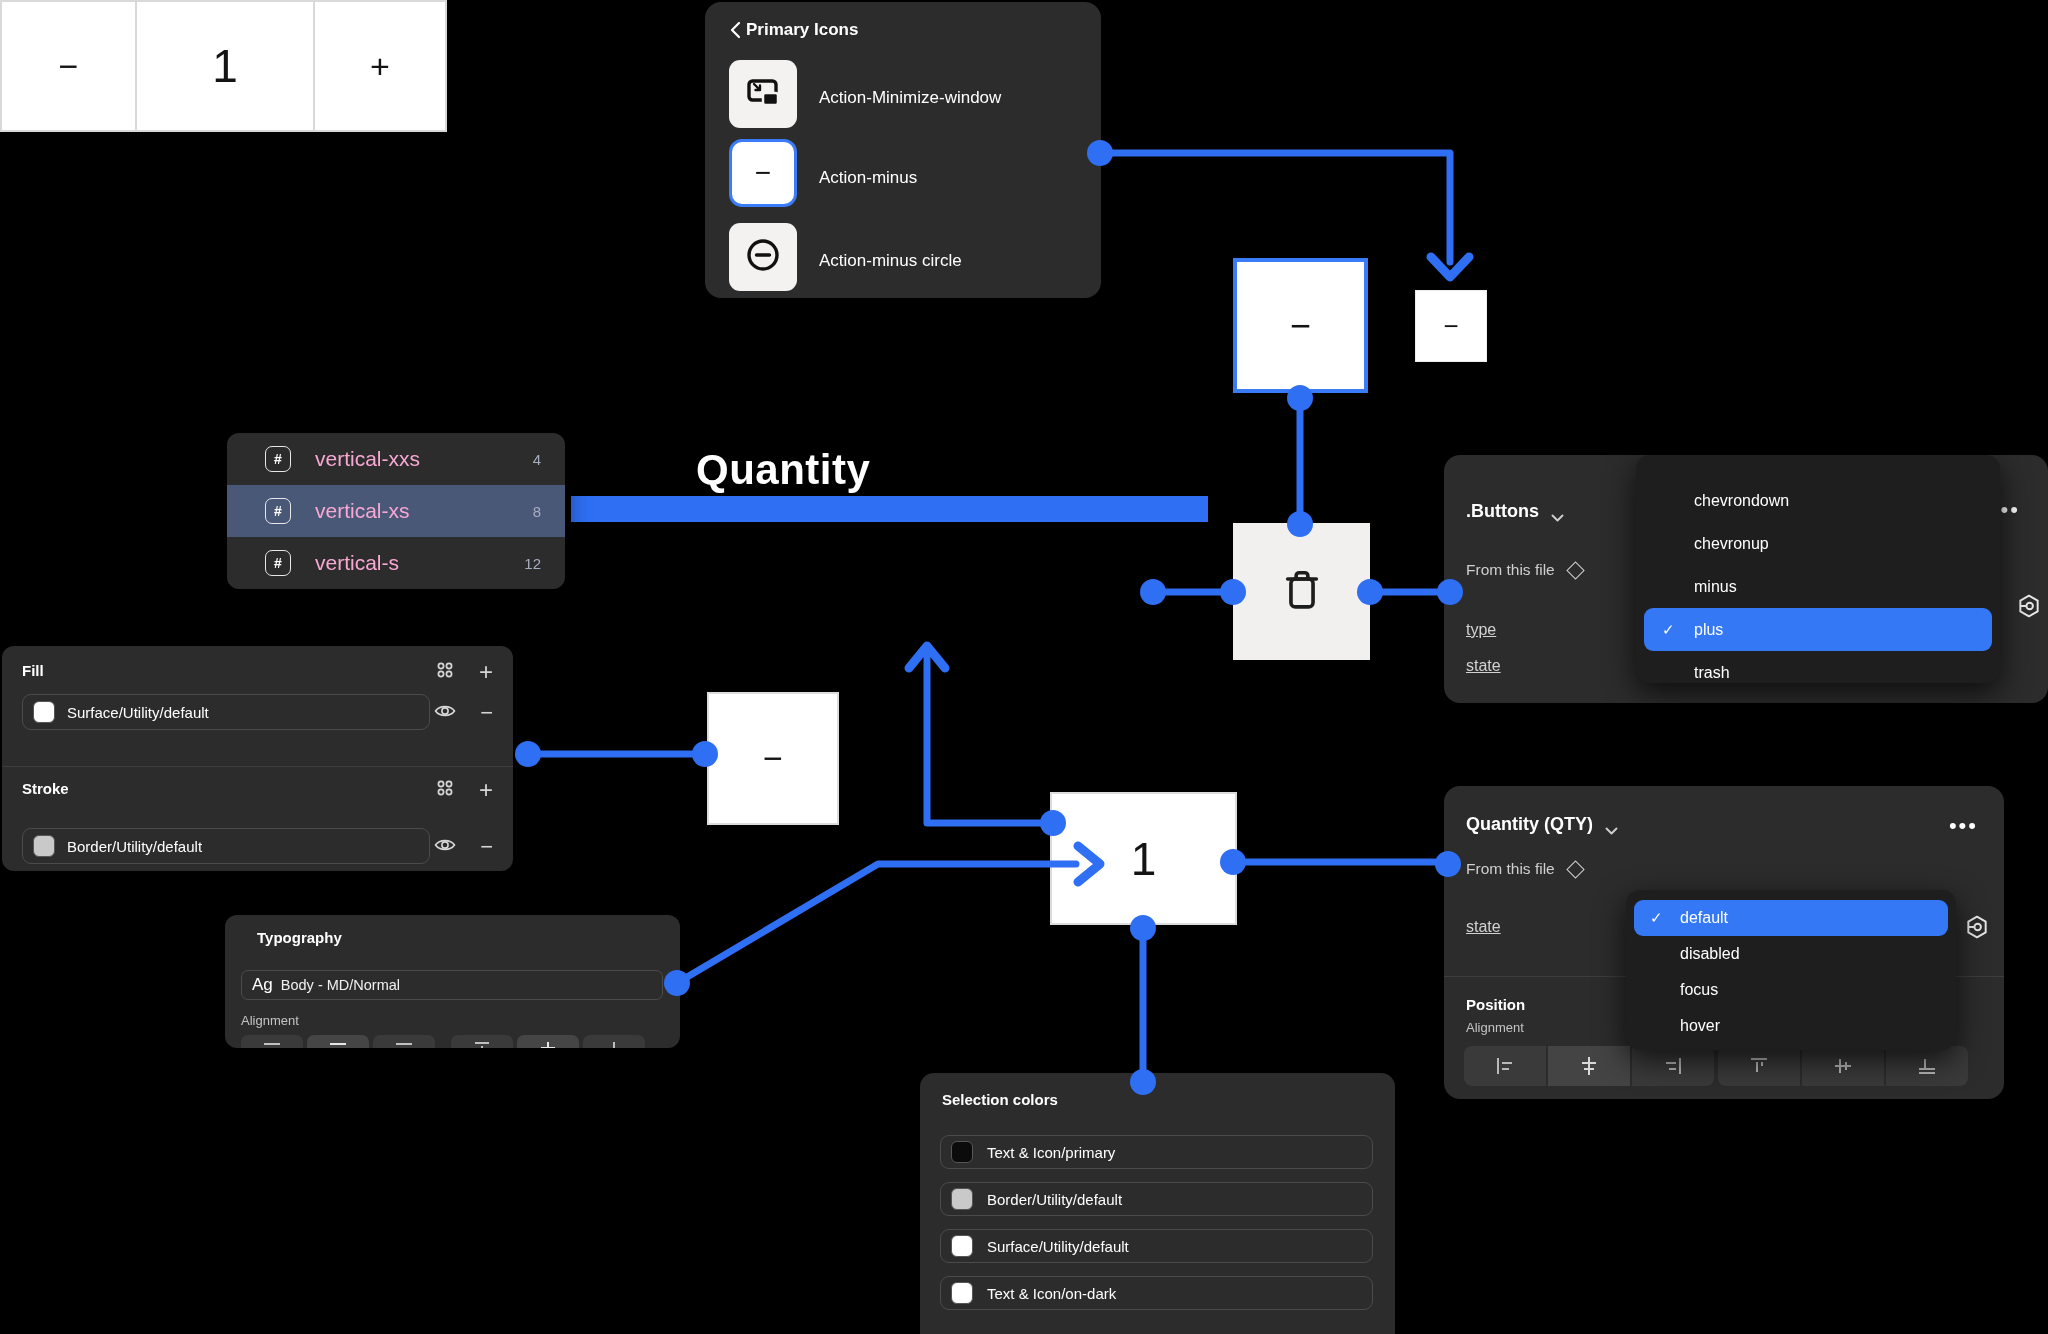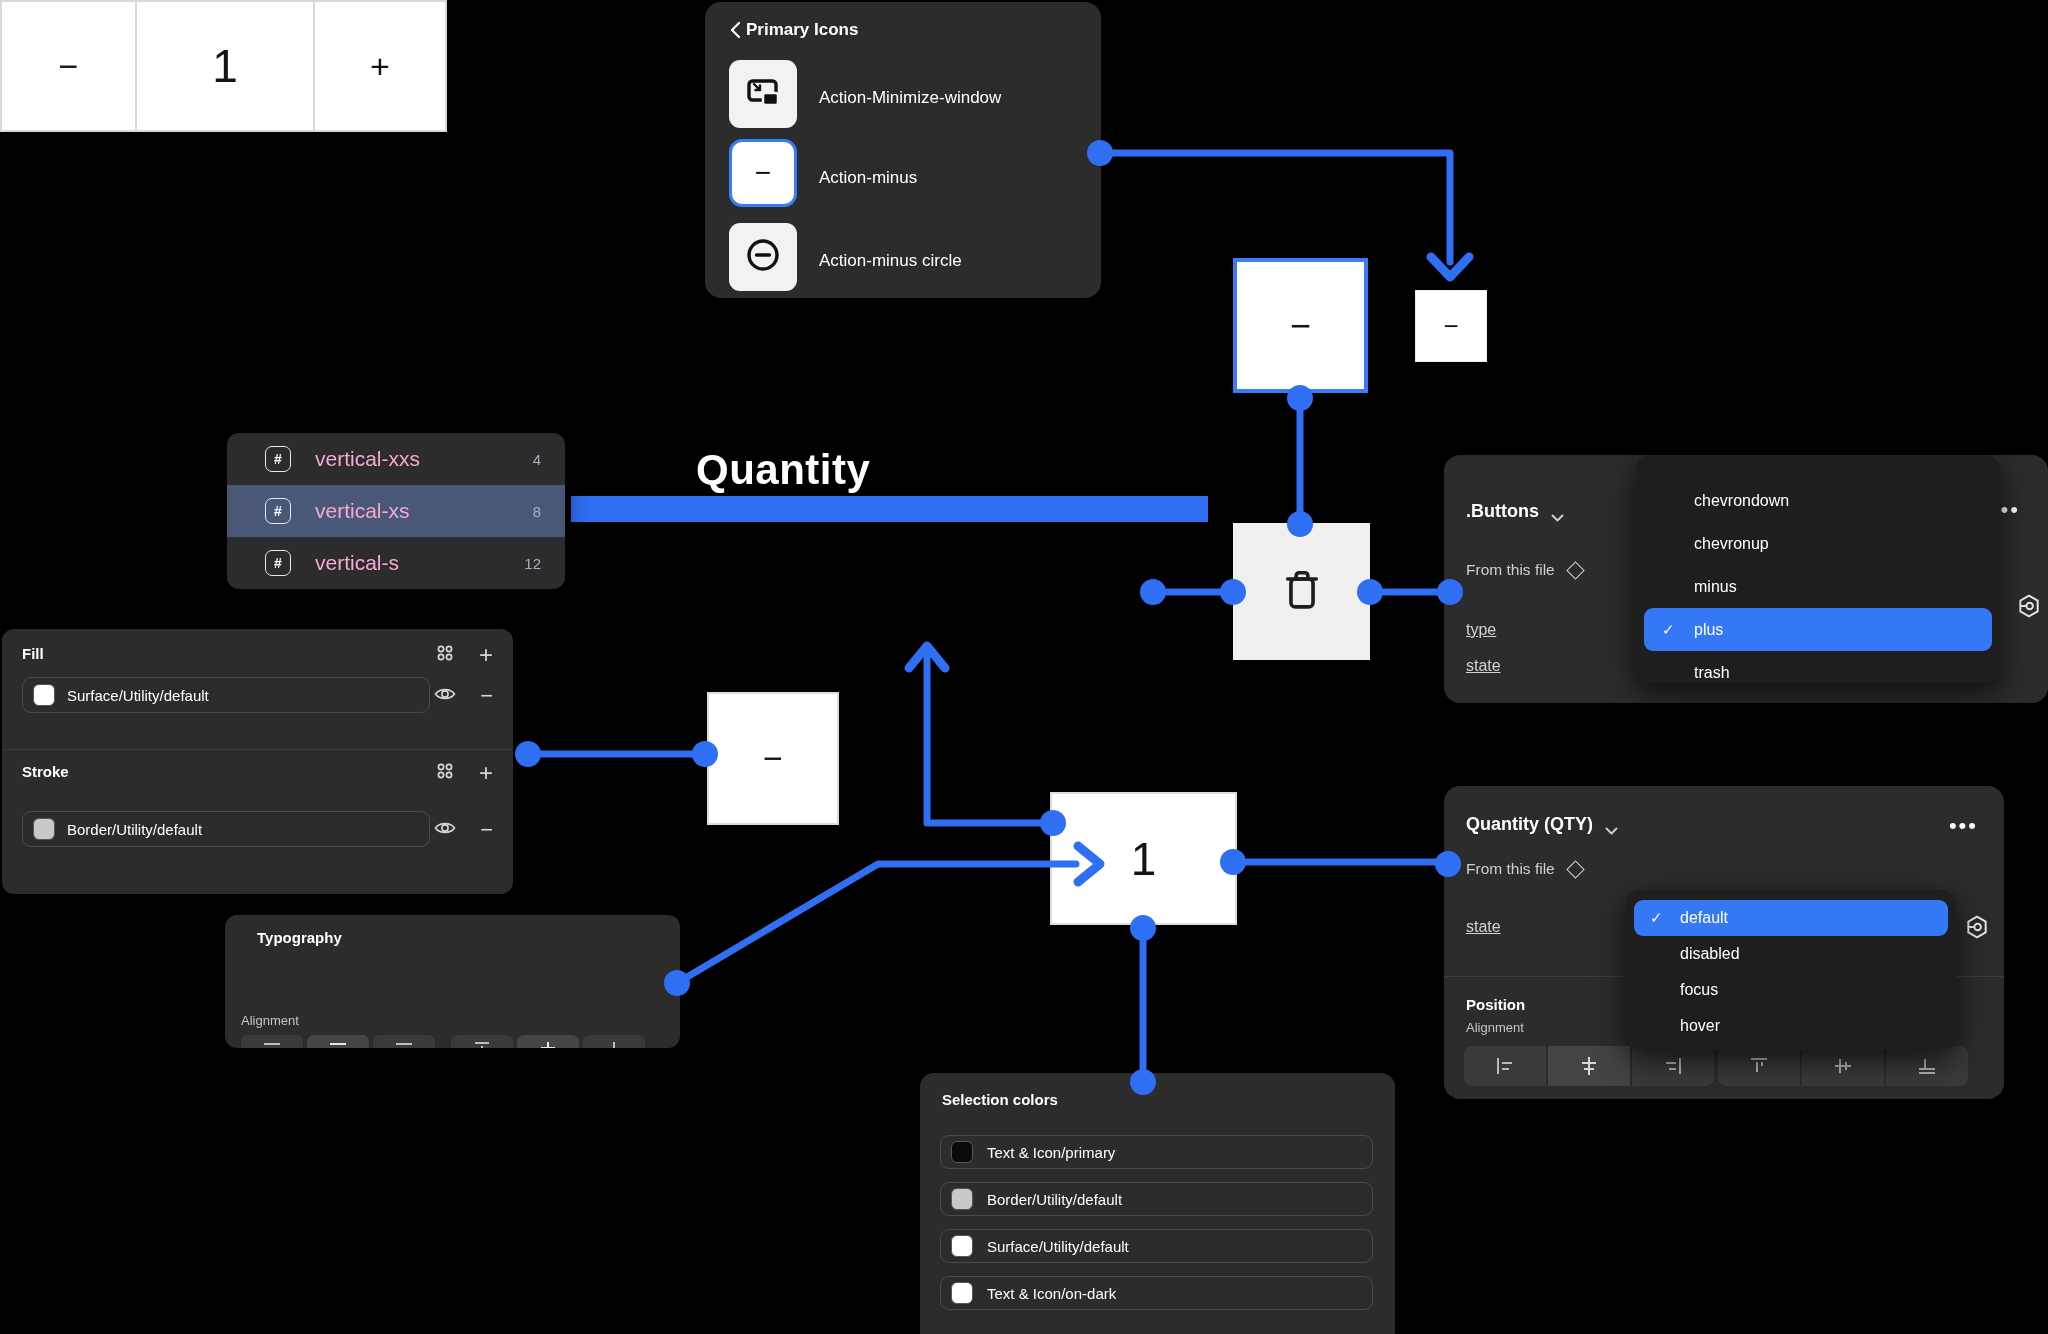--- a/index.html
+++ b/index.html
@@ -45,21 +45,21 @@
   .glyph-val { font-size:46px; font-weight:500; }
   #big-minus { left:1233px; top:258px; width:135px; height:135px; border:4px solid #3a7cf7;
                font-size:36px; }
   #small-minus { left:1415px; top:290px; width:72px; height:72px; border:1px solid #ececec; font-size:26px; }
   #standalone-minus { left:707px; top:692px; width:132px; height:133px; font-size:34px; }
   #one-box { left:1050px; top:792px; width:187px; height:133px; font-size:46px; font-weight:500; }
   #trash-btn { left:1233px; top:523px; width:137px; height:137px; background:#f1f0ef; border:none; z-index:5;
                display:flex; align-items:center; justify-content:center; position:absolute; }
 
   
-  #fill-stroke { left:2px; top:629px; width:511px; height:265px; border-radius:12px; }
+  #fill-stroke { left:2px; top:646px; width:511px; height:225px; border-radius:12px; }
   .sec-label { position:absolute; left:20px; font-size:15px; font-weight:600; color:#fff; }
   .prop-row { position:absolute; left:20px; width:408px; height:36px; border:1px solid #4b4b4b;
               border-radius:9px; display:flex; align-items:center; padding-left:10px; gap:12px; }
   .swatch { width:22px; height:22px; border-radius:6px; border:1px solid #565656; }
   .prop-row-label { font-size:15px; color:#fff; }
   .row-icons { position:absolute; display:flex; align-items:center; gap:24px; }
   .icon-plus { font-size:24px; color:#d6d6d6; line-height:1; }
   .icon-minus { font-size:22px; color:#d6d6d6; line-height:1; }
   .hdiv { position:absolute; left:0; width:100%; height:1px; background:#3d3d3d; }
 
@@ -240,20 +240,24 @@
             <path d="M1.5 8 C5.5 2.2 16.5 2.2 20.5 8 C16.5 13.8 5.5 13.8 1.5 8 Z" fill="none" stroke="#d6d6d6" stroke-width="1.6"></path>
             <circle cx="11" cy="8" r="3.1" fill="none" stroke="#d6d6d6" stroke-width="1.6"></circle>
           </svg>
       </span>
       <span class="icon-minus">−</span>
     </div>
   </div>
 
   <div class="panel" id="typography">
     <div class="sec-label" style="left:32px; top:14px;">Typography</div>
+    <div id="typ-field">
+      <span style="font-size:17px; color:#fff;">Ag</span>
+      <span style="font-size:14.5px; color:#f0f0f0;">Body - MD/Normal</span>
+    </div>
     <div style="position:absolute; left:16px; top:98px; font-size:13px; color:#c4c4c4;">Alignment</div>
     <div class="align-strip" style="left:16px; top:120px;">
       <span class="align-seg">
           <svg width="22" height="18" viewBox="0 0 22 18">
             <line x1="3" y1="5" x2="19" y2="5" stroke="#c0c0c0" stroke-width="2"></line>
             <line x1="3" y1="11" x2="14" y2="11" stroke="#c0c0c0" stroke-width="2"></line>
           </svg>
         </span>
       <span class="align-seg" style="background:#454545;">
           <svg width="22" height="18" viewBox="0 0 22 18">

